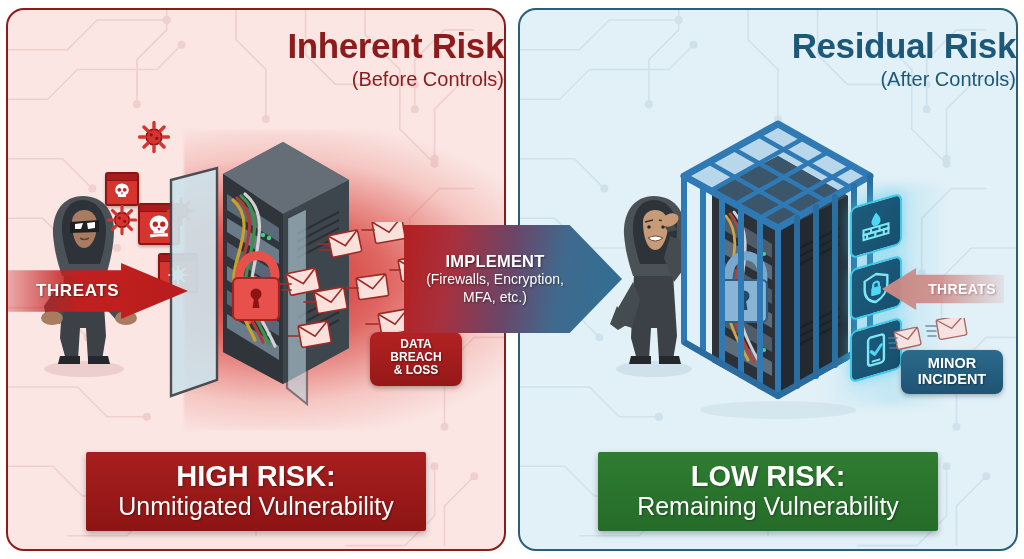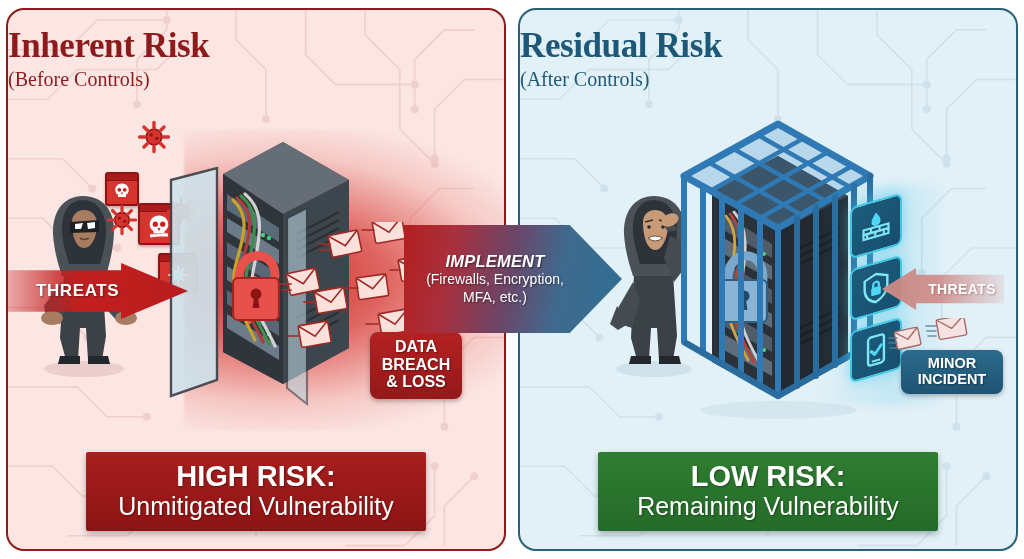--- a/index.html
+++ b/index.html
@@ -25,21 +25,21 @@
 
   
   .red-glow {
     position: absolute; right: -40px; top: 120px; width: 360px; height: 300px;
     background: radial-gradient(ellipse at 25% 50%, rgba(204,32,32,.95) 0%,
                 rgba(214,60,55,.75) 30%, rgba(232,120,110,.28) 58%, rgba(255,255,255,0) 76%);
     filter: blur(1px);
   }
 
   
-  .title-wrap { position: absolute; top: 18px; left: 0; width: 100%; text-align: left; font-family: Liberation Serif, serif; }
+  .title-wrap { position: absolute; top: 18px; left: 0; width: 100%; text-align: right; }
   .title { font-size: 35px; font-weight: bold; letter-spacing: -.4px; line-height: 1.05; }
   .subtitle { font-size: 20px; line-height: 1.35; margin-top: 1px; }
   #panel-left  .title, #panel-left  .subtitle { color: #8e1b1b; }
   #panel-right .title, #panel-right .subtitle { color: #1d5878; }
 
   
   .banner {
     position: absolute; bottom: 18px; left: 50%; transform: translateX(-50%);
     width: 340px; border-radius: 2px; text-align: center;
     padding: 9px 10px 11px; color: #fff;
@@ -76,30 +76,30 @@
 
   
   #implement-arrow {
     position: absolute; left: 404px; top: 225px; width: 218px; height: 108px;
     background: linear-gradient(100deg,#b41f1f 0%,#a8303d 22%,#6a4668 48%,#3f6a8e 70%,#2f6f93 100%);
     clip-path: polygon(0 0,76% 0,100% 50%,76% 100%,0 100%);
     display: flex; flex-direction: column; align-items: center; justify-content: center;
     text-align: center; padding-right: 42px; padding-left: 6px;
   }
   #implement-arrow .l1 { color:#fff; font-weight:bold; font-size:16.5px; line-height:1.12;
-                         letter-spacing:.2px; text-shadow:1px 1px 2px rgba(0,0,0,.45);font-style:italic; }
+                         letter-spacing:.2px; text-shadow:1px 1px 2px rgba(0,0,0,.45); }
   #implement-arrow .l2 { color:#fff; font-size:14px; line-height:1.14; margin-top:2px;
                          text-shadow:1px 1px 2px rgba(0,0,0,.45); }
 
   
   #data-breach-label {
     position: absolute; left: 370px; top: 332px; width: 92px;
     background: linear-gradient(180deg,#b32222 0%,#951818 100%);
     border-radius: 8px; padding: 6px 4px 8px; text-align: center;
-    color: #fff; font-weight: bold; font-size: 16px; line-height: 1.1;
+    color: #fff; font-weight: bold; font-size: 12px; line-height: 1.1;
     box-shadow: 0 2px 5px rgba(0,0,0,.3);
     text-shadow: 1px 1px 2px rgba(0,0,0,.4);
   }
   #minor-incident-label {
     position: absolute; left: 901px; top: 350px; width: 102px;
     background: linear-gradient(180deg,#2b6a8c 0%,#1f5373 100%);
     border-radius: 8px; padding: 5px 10px 7px; text-align: center;
     color: #fff; font-weight: bold; font-size: 14.5px; line-height: 1.12;
     box-shadow: 0 2px 5px rgba(0,0,0,.28);
     text-shadow: 1px 1px 2px rgba(0,0,0,.4);

